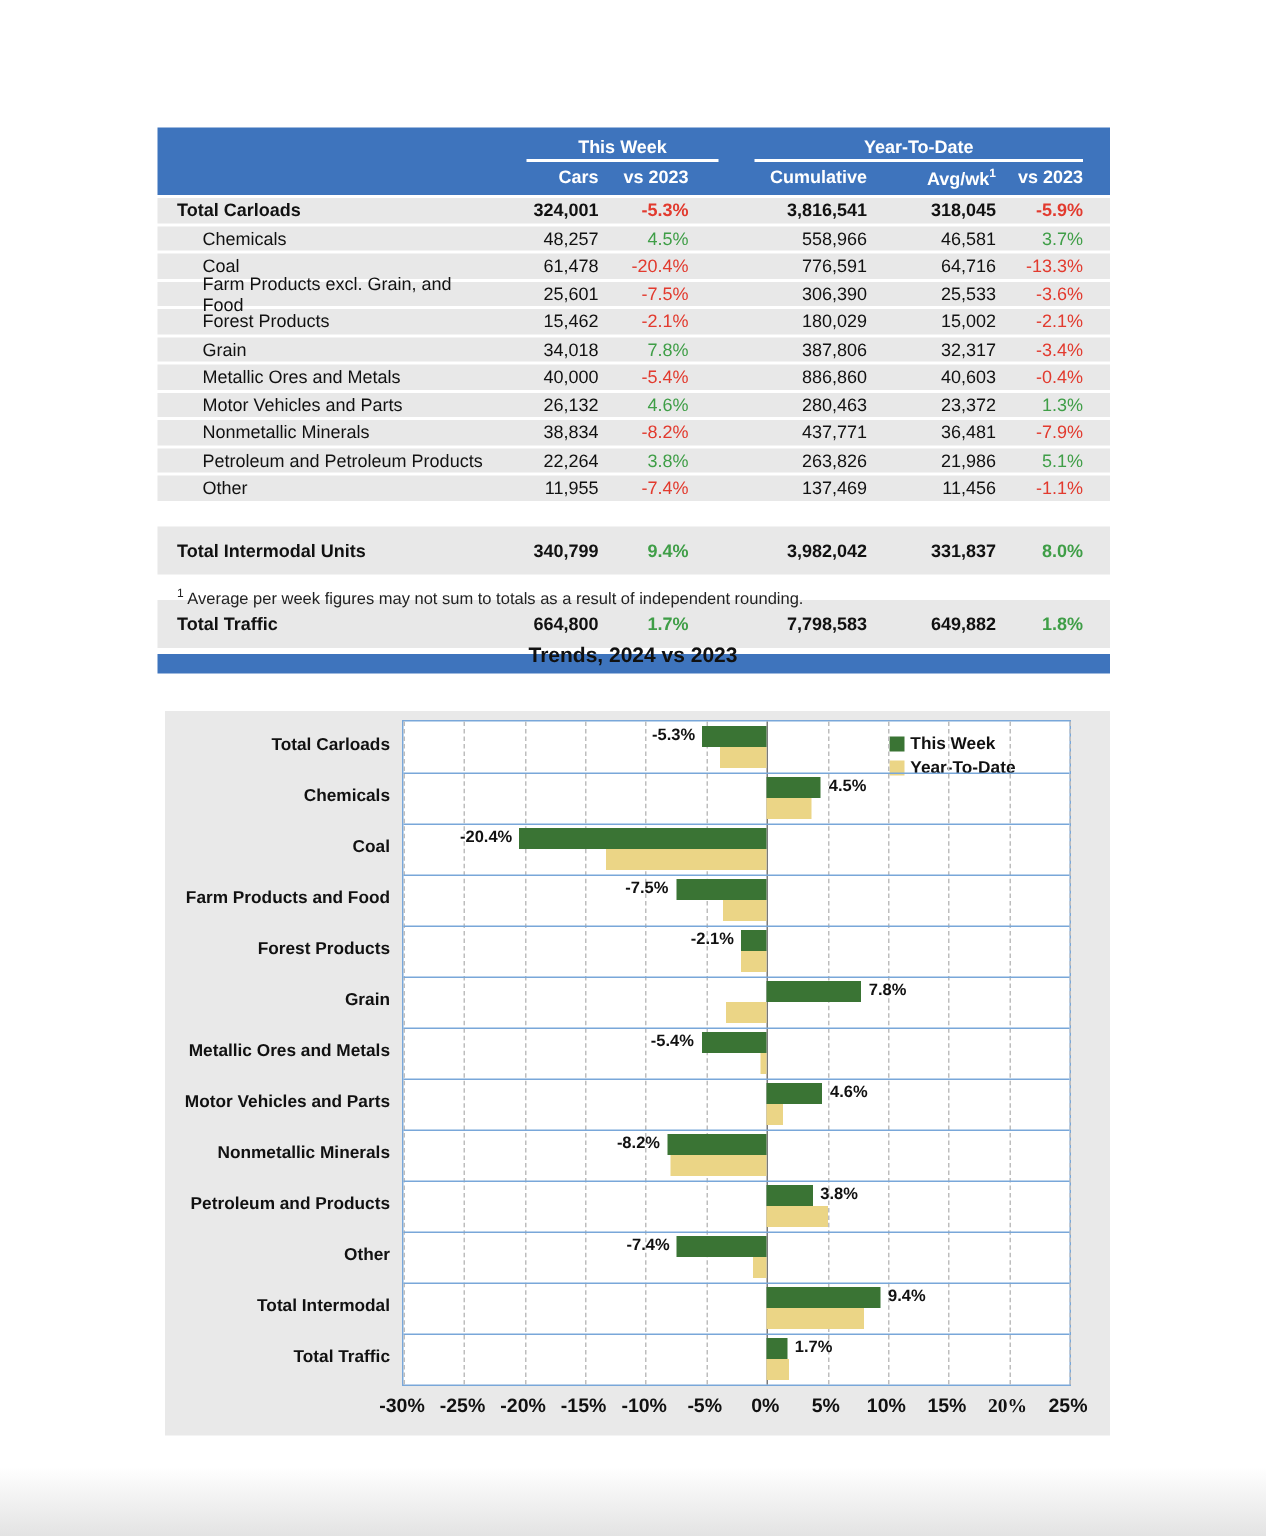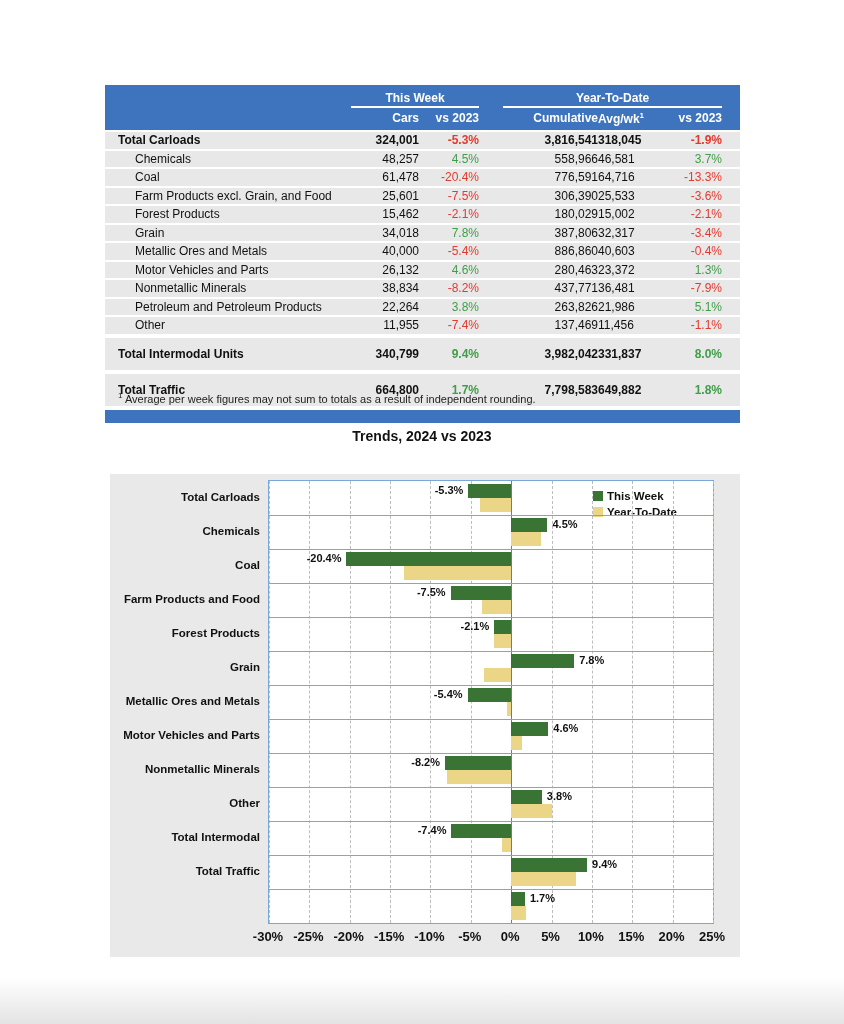--- a/index.html
+++ b/index.html
@@ -17,28 +17,28 @@
   .hrow2{height:20px;align-items:center;}
   .hlabel{flex:1;}
   .hweek{width:128px;text-align:center;border-bottom:2px solid #fff;padding-bottom:1px;}
   .hspacer{width:24px;}
   .hytd{width:219px;text-align:center;border-bottom:2px solid #fff;padding-bottom:1px;}
   .c-label{flex:1;}
   .c-cars{width:68px;text-align:right;}
   .c-wkvs{width:60px;text-align:right;}
   .c-spacer{width:24px;}
   .c-cum{width:95px;text-align:right;}
-  .c-avg{width:66px;}
+  .c-avg{width:66px;text-align:right;padding-left:20px;}
   .c-ytdvs{width:58px;text-align:right;}
   .t-row{display:flex;align-items:center;height:16.5px;background:#E8E8E8;margin-top:2px;
          padding-right:18px;font-size:12px;}
   .t-row .c-label{padding-left:30px;}
   .t-row.section{font-weight:bold;}
   .t-row.section .c-label{padding-left:13px;}
-  .t-row.total{font-weight:bold;height:32px;margin-top:4px;}
+  .t-row.total{font-weight:bold;height:32px;margin-top:17px;}
   .t-row.total .c-label{padding-left:13px;}
   .neg{color:#E23A2E;}
   .pos{color:#3F9E47;}
   .t-bottom-band{height:13px;background:#3E74BD;margin-top:4px;}
 
   .footnote{position:absolute;left:118px;top:391px;font-size:11px;color:#222;}
   .footnote sup{font-size:8px;}
 
   .chart-title{top:428px;font-size:14px;font-weight:bold;}
   .chart-subtitle{top:455px;font-size:12px;font-weight:bold;}
@@ -97,21 +97,21 @@
       </div>
     </div>
     <div>
         <div class="t-row section">
           <div class="c-label">Total Carloads</div>
           <div class="c-cars">324,001</div>
           <div class="c-wkvs neg">-5.3%</div>
           <div class="c-spacer"></div>
           <div class="c-cum">3,816,541</div>
           <div class="c-avg">318,045</div>
-          <div class="c-ytdvs neg">-1.9%</div>
+          <div class="c-ytdvs neg">-5.9%</div>
         </div>
         <div class="t-row sub">
           <div class="c-label">Chemicals</div>
           <div class="c-cars">48,257</div>
           <div class="c-wkvs pos">4.5%</div>
           <div class="c-spacer"></div>
           <div class="c-cum">558,966</div>
           <div class="c-avg">46,581</div>
           <div class="c-ytdvs pos">3.7%</div>
         </div>
@@ -226,20 +226,21 @@
     <div class="chart-labels">
         <div class="cl-row">Total Carloads</div>
         <div class="cl-row">Chemicals</div>
         <div class="cl-row">Coal</div>
         <div class="cl-row">Farm Products and Food</div>
         <div class="cl-row">Forest Products</div>
         <div class="cl-row">Grain</div>
         <div class="cl-row">Metallic Ores and Metals</div>
         <div class="cl-row">Motor Vehicles and Parts</div>
         <div class="cl-row">Nonmetallic Minerals</div>
+        <div class="cl-row">Petroleum and Products</div>
         <div class="cl-row">Other</div>
         <div class="cl-row">Total Intermodal</div>
         <div class="cl-row">Total Traffic</div>
       </div>
     <div class="plot">
       <div class="legend">
         <div class="legend-item">
           <span class="swatch" style="background: rgb(58, 116, 52);"></span>
           <span>This Week</span>
         </div>
@@ -330,20 +331,20 @@
         <span class="x-tick" style="left: 0%;">-30%</span>
         <span class="x-tick" style="left: 9.09091%;">-25%</span>
         <span class="x-tick" style="left: 18.1818%;">-20%</span>
         <span class="x-tick" style="left: 27.2727%;">-15%</span>
         <span class="x-tick" style="left: 36.3636%;">-10%</span>
         <span class="x-tick" style="left: 45.4545%;">-5%</span>
         <span class="x-tick" style="left: 54.5455%;">0%</span>
         <span class="x-tick" style="left: 63.6364%;">5%</span>
         <span class="x-tick" style="left: 72.7273%;">10%</span>
         <span class="x-tick" style="left: 81.8182%;">15%</span>
-        <span class="x-tick" style="left: 90.9091%;">20%</span>
+        <span class="x-tick" style="left: 90.9091%; font-family: Liberation Serif, serif;">20%</span>
         <span class="x-tick" style="left: 100%;">25%</span>
       </div>
   </div>
 
   <div class="bottom-wash"></div>
 
 </div>
 
 </body></html>

